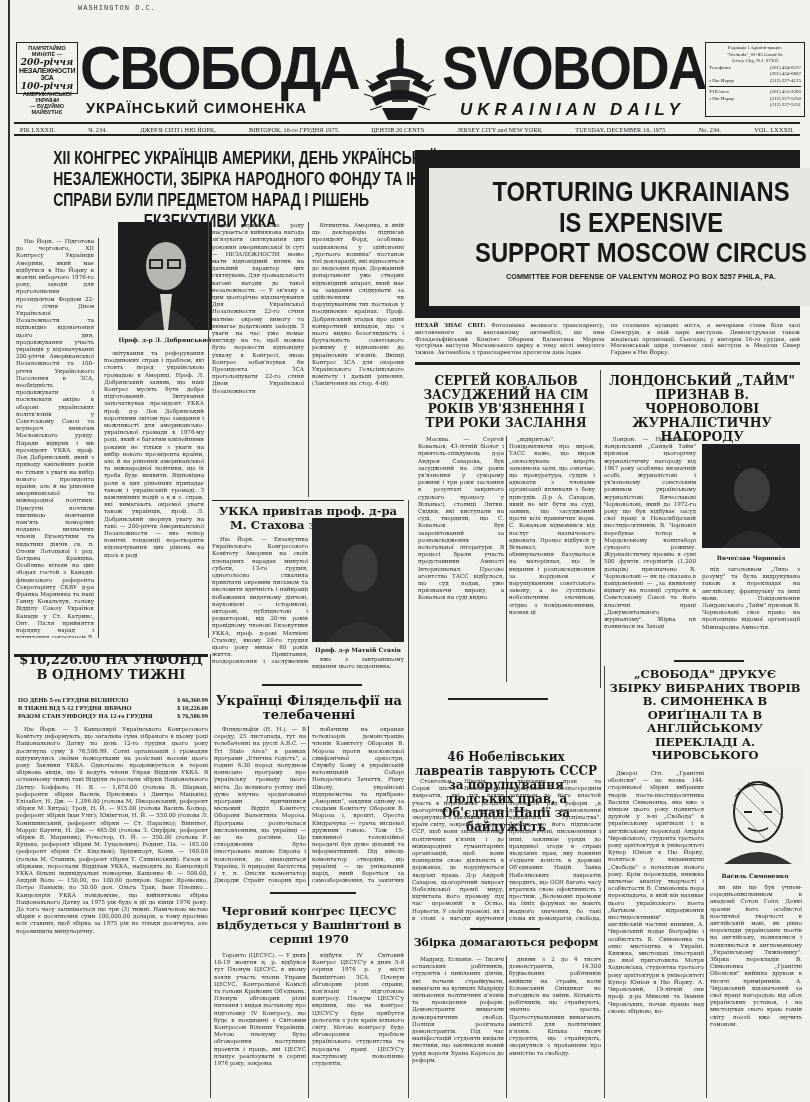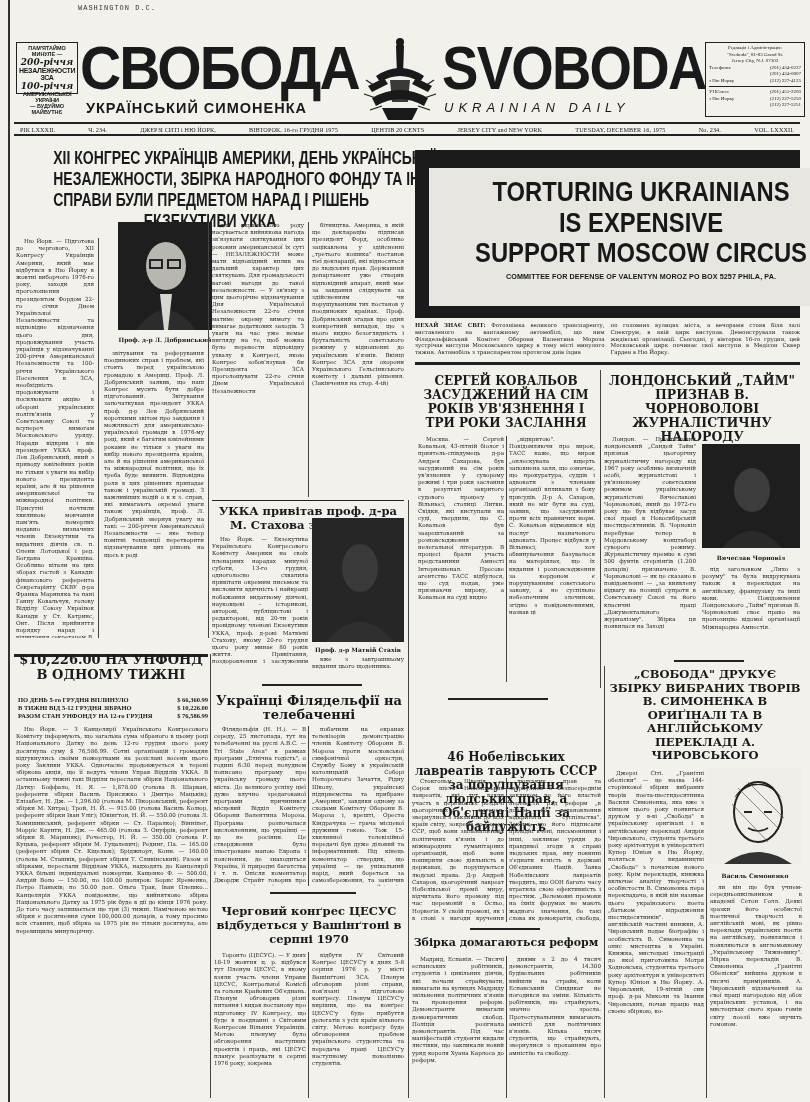--- a/index.html
+++ b/index.html
@@ -11,21 +11,21 @@
   .leftbox .l1 { font-size: 5.5px; font-weight: bold; }
   .leftbox .l2 { font-size: 9px; font-weight: bold; font-style: italic; font-family: "DejaVu Serif", serif; }
   .leftbox .l3 { font-size: 7px; font-weight: bold; letter-spacing: -0.3px; }
   .rightbox { left: 705px; top: 42px; width: 100px; height: 75px; border: 1.5px solid #222; padding: 2px 3px; font-family: "Liberation Serif", serif; font-size: 5px; line-height: 6.5px; }
   .rightbox .center { text-align: center; }
   .rightbox .row { display: flex; justify-content: space-between; }
   .rightbox hr { border: none; border-top: 1px solid #222; margin: 2px 0; }
   .mast-cy { left: 80px; top: 38px; font-family: "Liberation Sans", sans-serif; font-weight: bold; font-size: 62px; letter-spacing: -2px; transform: scaleX(0.92); transform-origin: left; line-height: 60px; }
   .mast-lat { left: 442px; top: 38px; font-family: "Liberation Sans", sans-serif; font-weight: bold; font-size: 62px; letter-spacing: -2px; transform: scaleX(0.88); transform-origin: left; line-height: 60px; }
   .sub-cy { left: 86px; top: 100px; font-family: "Liberation Sans", sans-serif; font-weight: bold; font-size: 14.5px; letter-spacing: 1px; }
-  .sub-lat { left: 444px; top: 100px; font-family: "Liberation Sans", sans-serif; font-weight: normal; font-style: italic; font-size: 13px; letter-spacing: 5px; }
+  .sub-lat { left: 460px; top: 100px; font-family: "Liberation Sans", sans-serif; font-weight: bold; font-style: italic; font-size: 17px; letter-spacing: 5px; }
   .emblem { left: 362px; top: 36px; width: 76px; height: 88px; }
   .dateline { left: 14px; top: 122px; width: 786px; height: 14px; border-top: 2px solid #222; border-bottom: 2.5px solid #222; display: flex; justify-content: space-between; align-items: center; font-family: "Liberation Serif", serif; font-size: 6.2px; padding: 0 6px; white-space: nowrap; }
   .dateline span { letter-spacing: 0.1px; }
   .main-head { left: 14px; top: 148px; width: 392px; text-align: center; font-family: "Liberation Sans", sans-serif; font-weight: bold; font-size: 17.5px; line-height: 21px; transform: scaleX(0.8); transform-origin: center top; white-space: nowrap; }
   .banner-photo { left: 415px; top: 150px; width: 385px; height: 168px; background: #1b1b1b; }
   .banner-photo .sign { position: absolute; left: 14px; top: 18px; width: 424px; height: 138px; background: #e7e6e0; text-align: center; font-family: "Liberation Sans", sans-serif; font-weight: bold; color: #181818; }
   .sign .t1 { font-size: 28px; line-height: 32px; margin-top: 8px; transform: scaleX(0.85); }
   .sign .t2 { font-size: 28px; line-height: 30px; transform: scaleX(0.85); }
   .sign .t3 { font-size: 8px; margin-top: 4px; transform: scaleX(0.9); letter-spacing: 0.1px; }
   .caption { left: 415px; top: 322px; width: 385px; font-size: 5.5px; line-height: 6.8px; display: flex; gap: 6px; }

